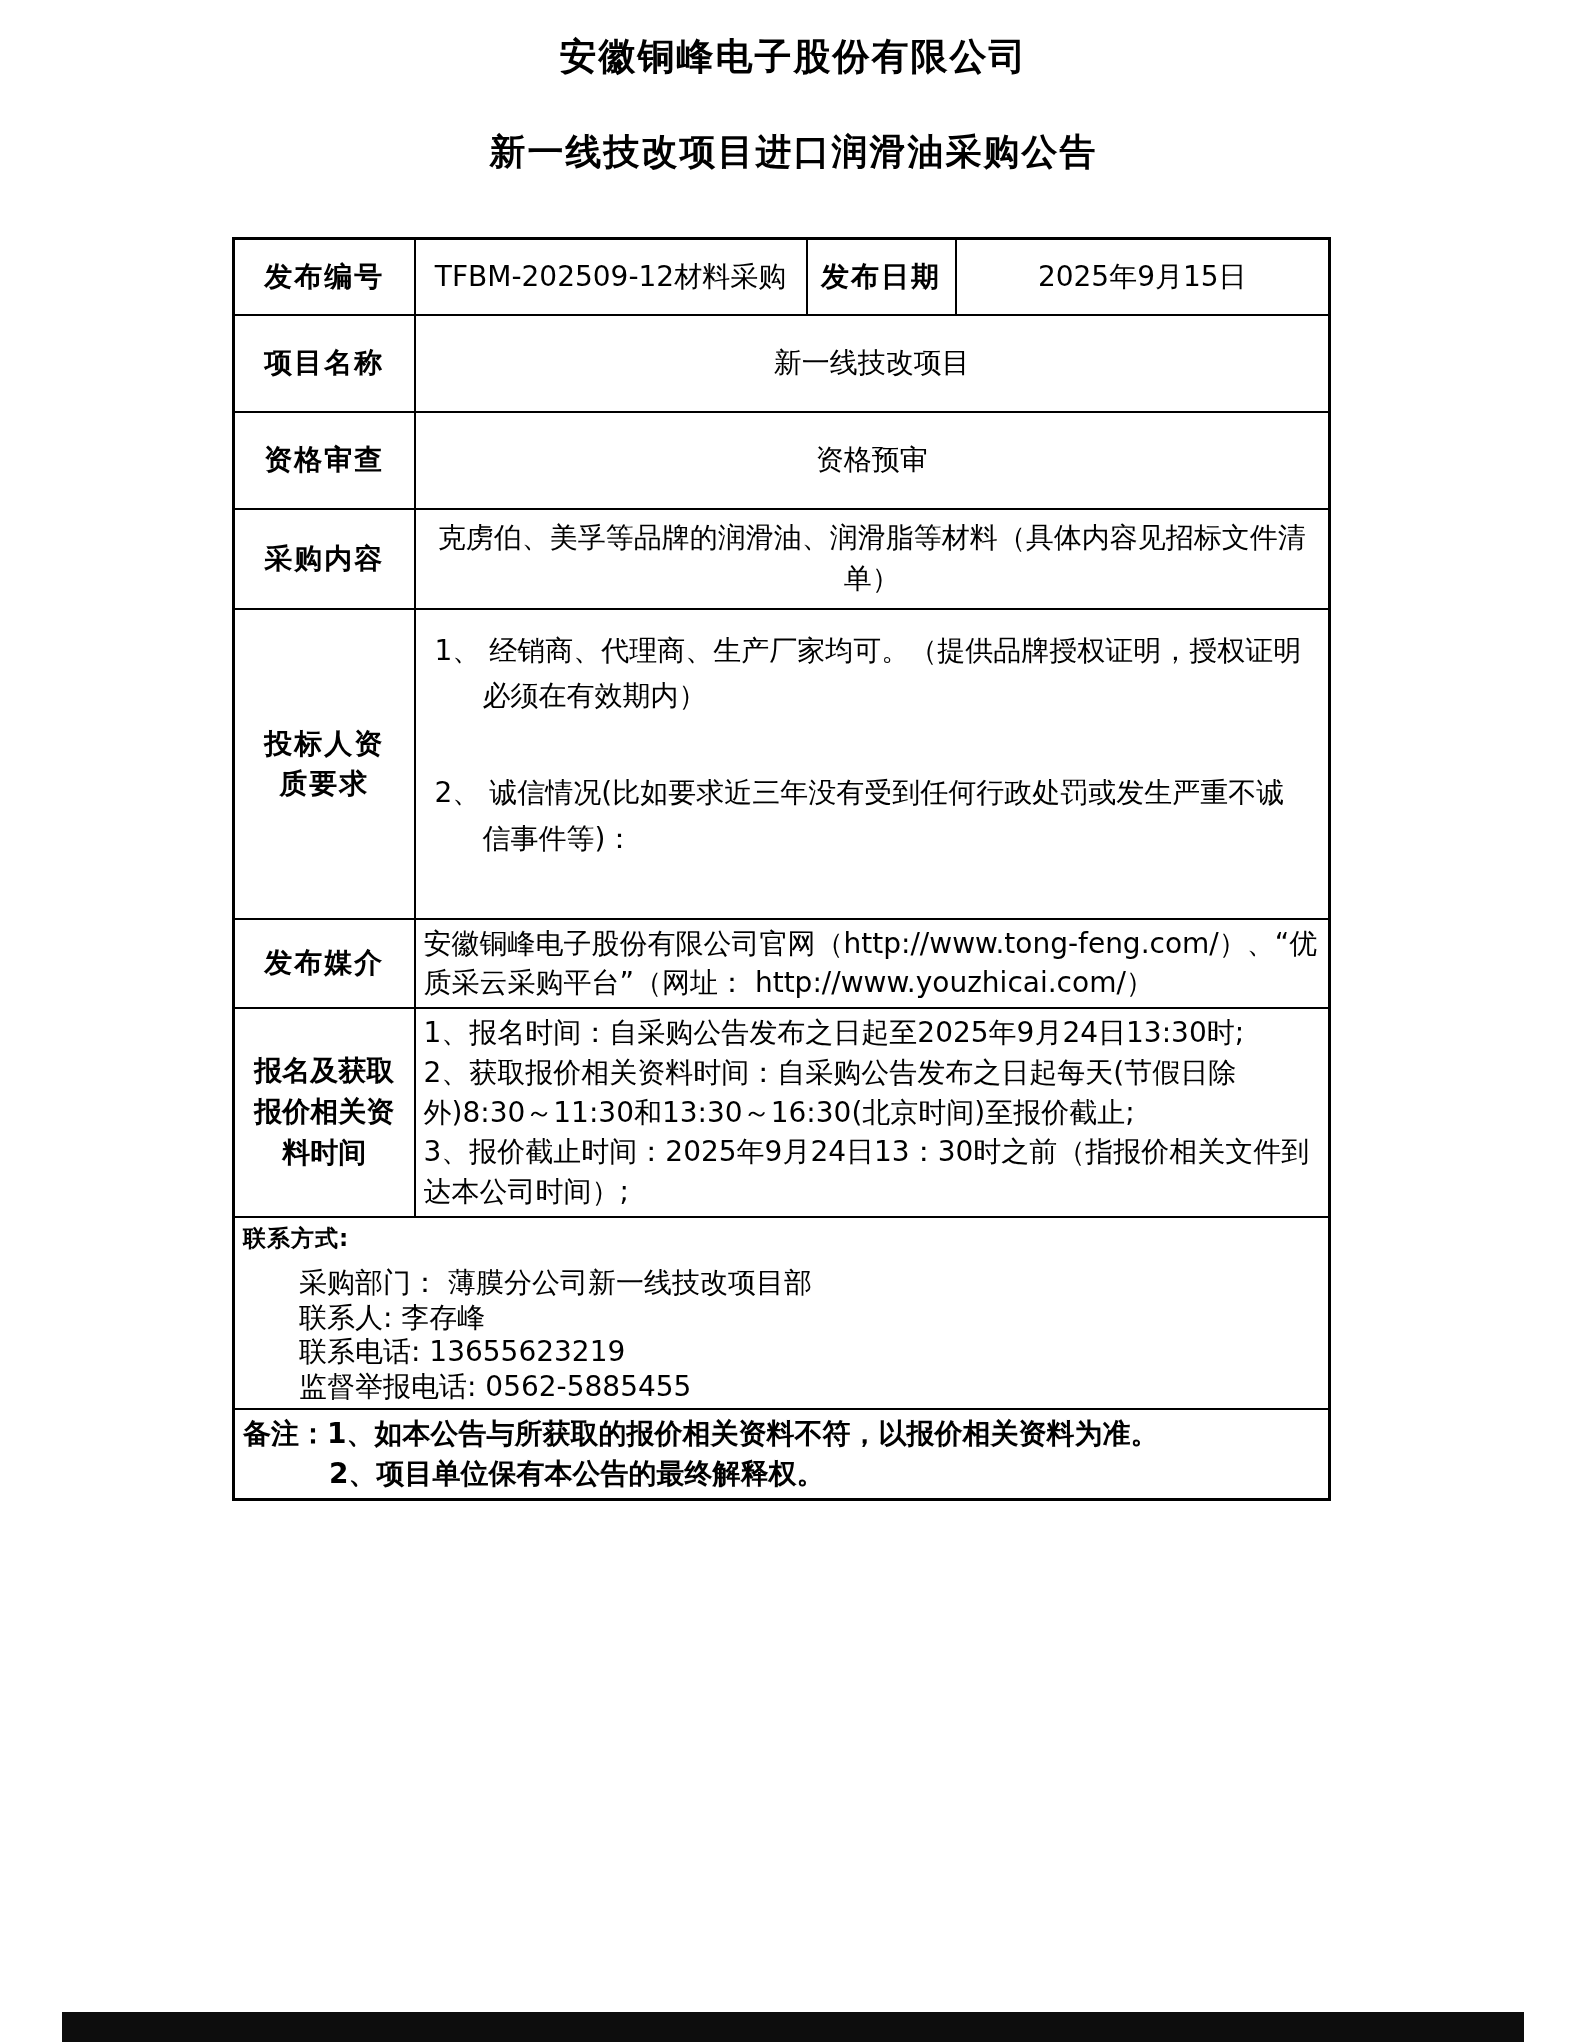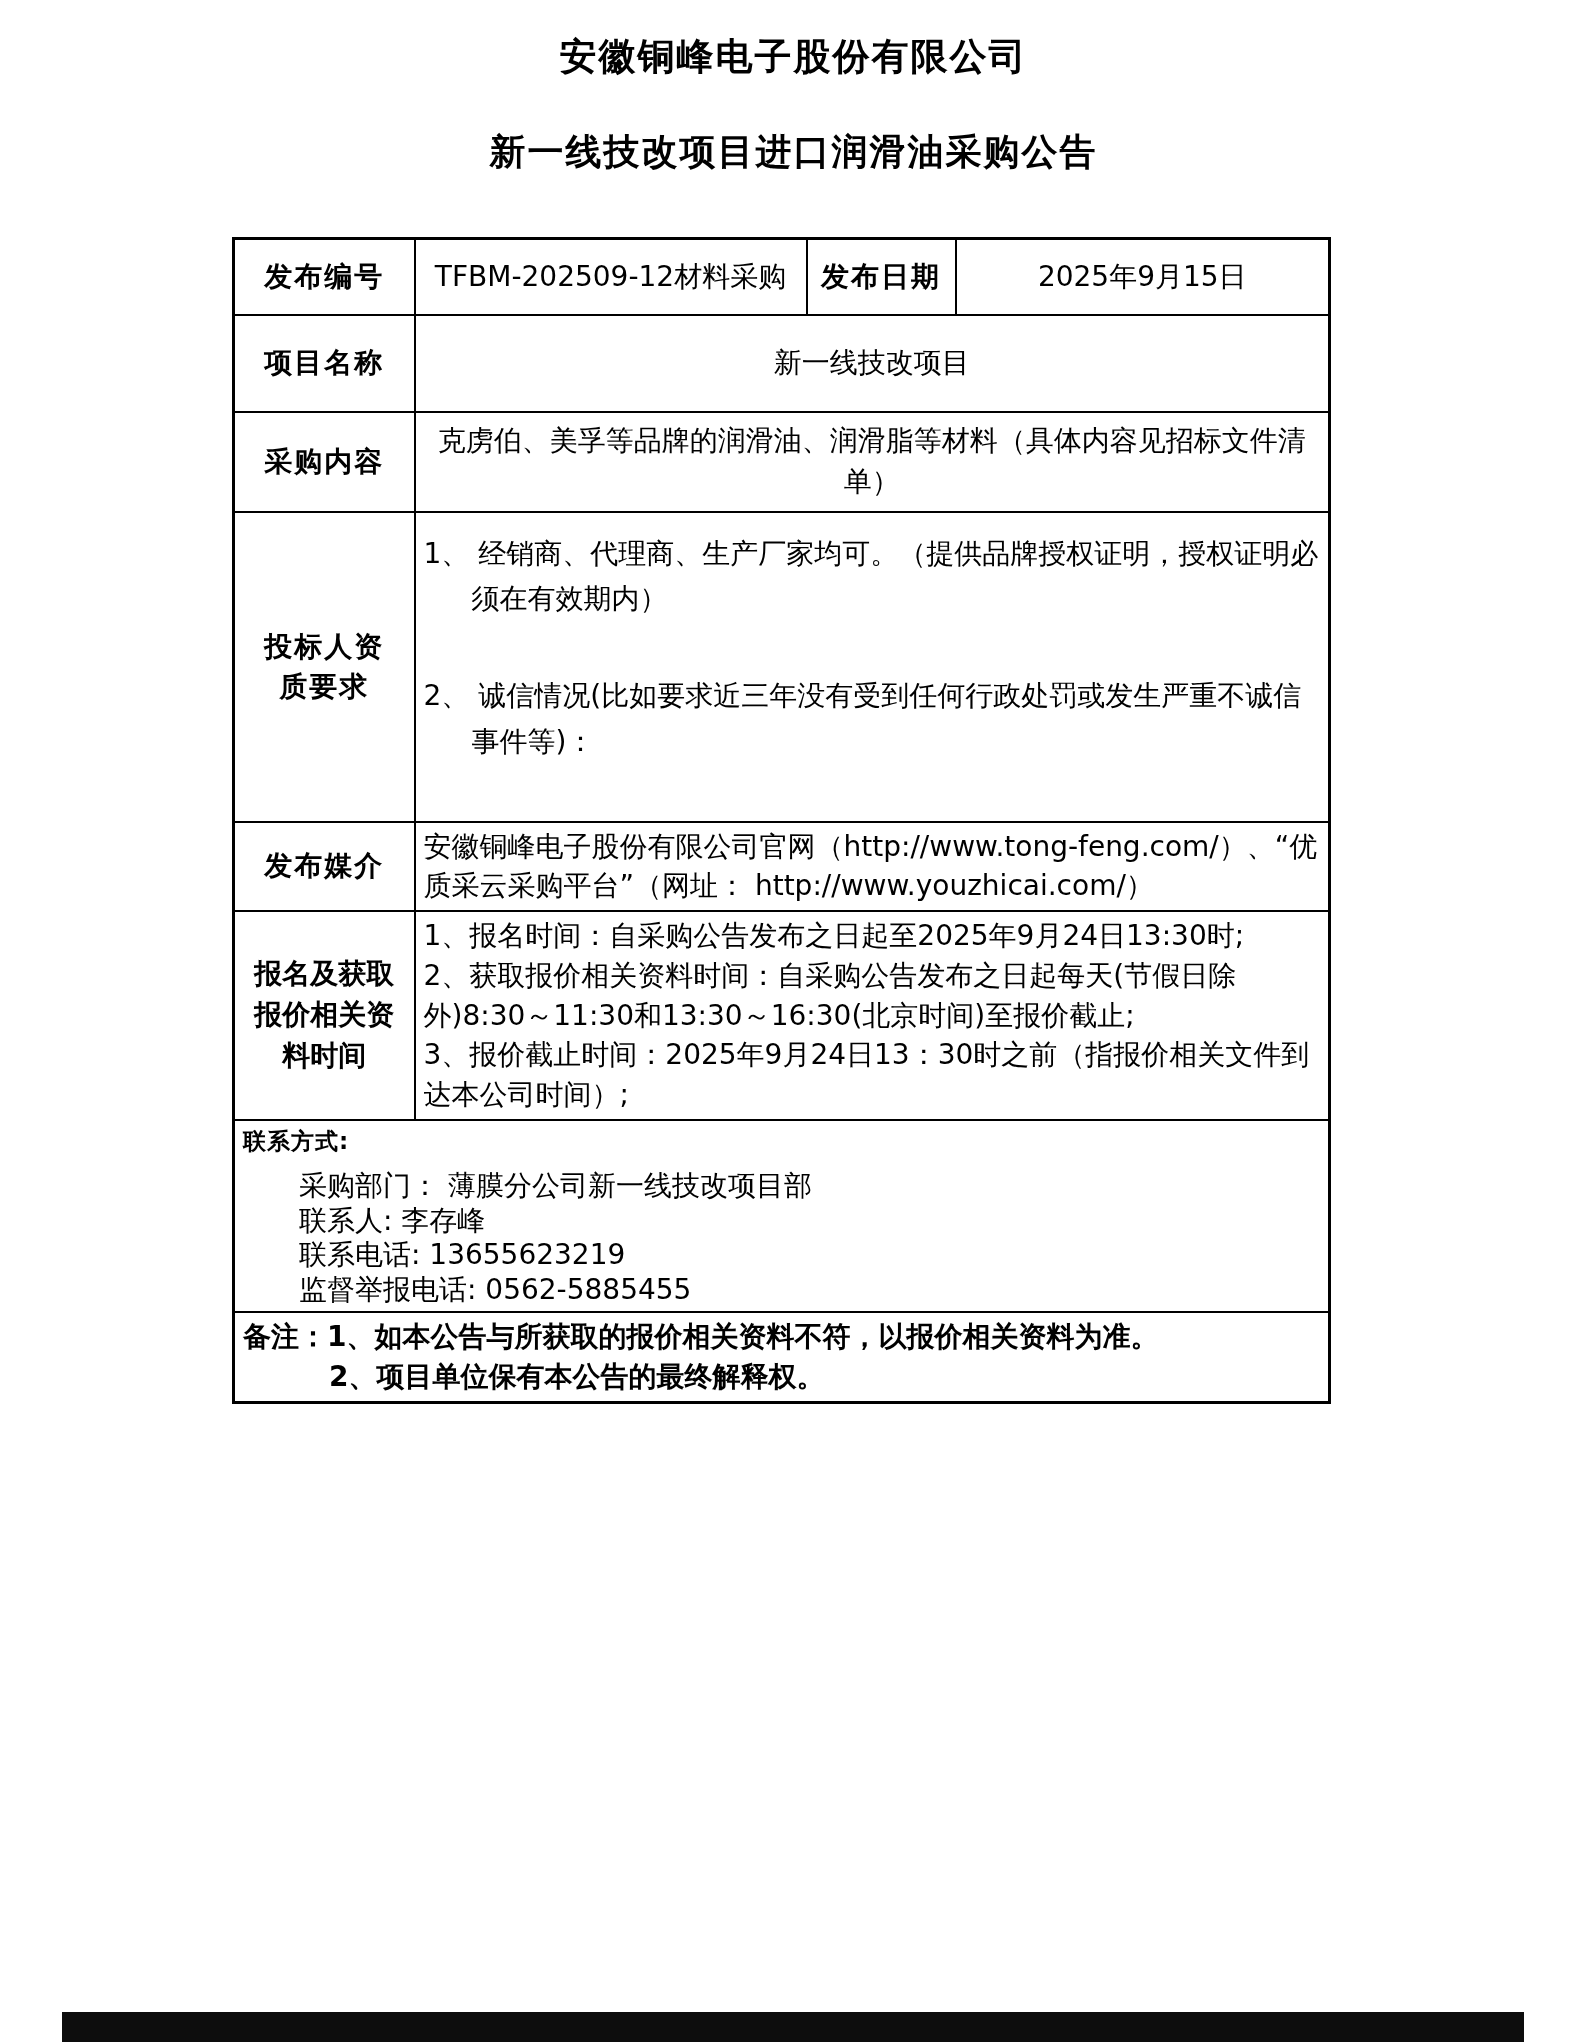--- a/index.html
+++ b/index.html
@@ -32,21 +32,21 @@
     font-size:29px;letter-spacing:2px;white-space:pre-line;line-height:1.6;
     padding:4px 2px;
   }
   td.val{vertical-align:middle;text-align:center;}
   td.val-center{vertical-align:middle;text-align:center;}
   .h76{height:76px;} .h77{height:97px;margin-top:12px;} .h78{height:78px;} .h75{height:75px;}
   .h100{height:100px;} .h310{height:310px;} .h92{height:81px;}
   .h163{height:163px;} .h180{height:180px;} .h67{height:67px;}
   td.qual{vertical-align:top;}
   td.qual p{
-    margin:0;padding-left:48px;text-indent:-48px;line-height:1.62;
+    margin:11px;padding-left:48px;text-indent:-48px;line-height:1.62;
   }
   td.qual p.q1{margin-top:14px;}
   td.qual p.q2{margin-top:52px;}
   td.sched{vertical-align:top;padding-top:6px;line-height:33px;font-size:27px;}
   td.sched div{margin:0;}
   td.media{vertical-align:middle;line-height:1.5;}
   td.contact{vertical-align:top;padding:6px 10px;}
   .contact-heading{font-weight:bold;font-size:23px;letter-spacing:1px;}
   .contact-lines{padding-left:56px;margin-top:12px;line-height:34.5px;font-size:28px;}
   td.remarks{vertical-align:top;font-weight:bold;padding:3px 8px;line-height:31px;font-size:28px;}
@@ -76,20 +76,24 @@
     <td class="val">TFBM-202509-12材料采购</td>
     <td class="lbl">发布日期</td>
     <td class="val-center">2025年9月15日</td>
   </tr>
 
   <tr class="h77">
     <td class="lbl">项目名称</td>
     <td class="val" colspan="3">新一线技改项目</td>
   </tr>
 
+  <tr class="h77">
+    <td class="lbl">资格审查</td>
+    <td class="val" colspan="3">资格预审</td>
+  </tr>
 
 
 
   <tr class="h100">
     <td class="lbl">采购内容</td>
     <td class="val" colspan="3" style="line-height:1.45">克虏伯、美孚等品牌的润滑油、润滑脂等材料（具体内容见招标文件清单）</td>
   </tr>
 
   <tr class="h310">
     <td class="lbl">投标人资

